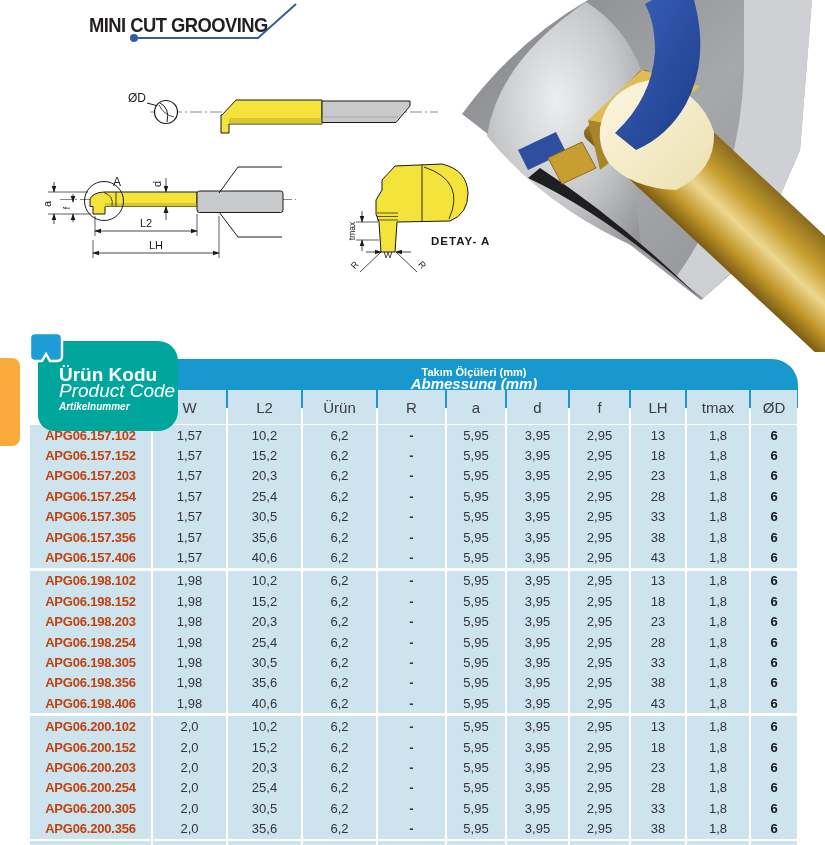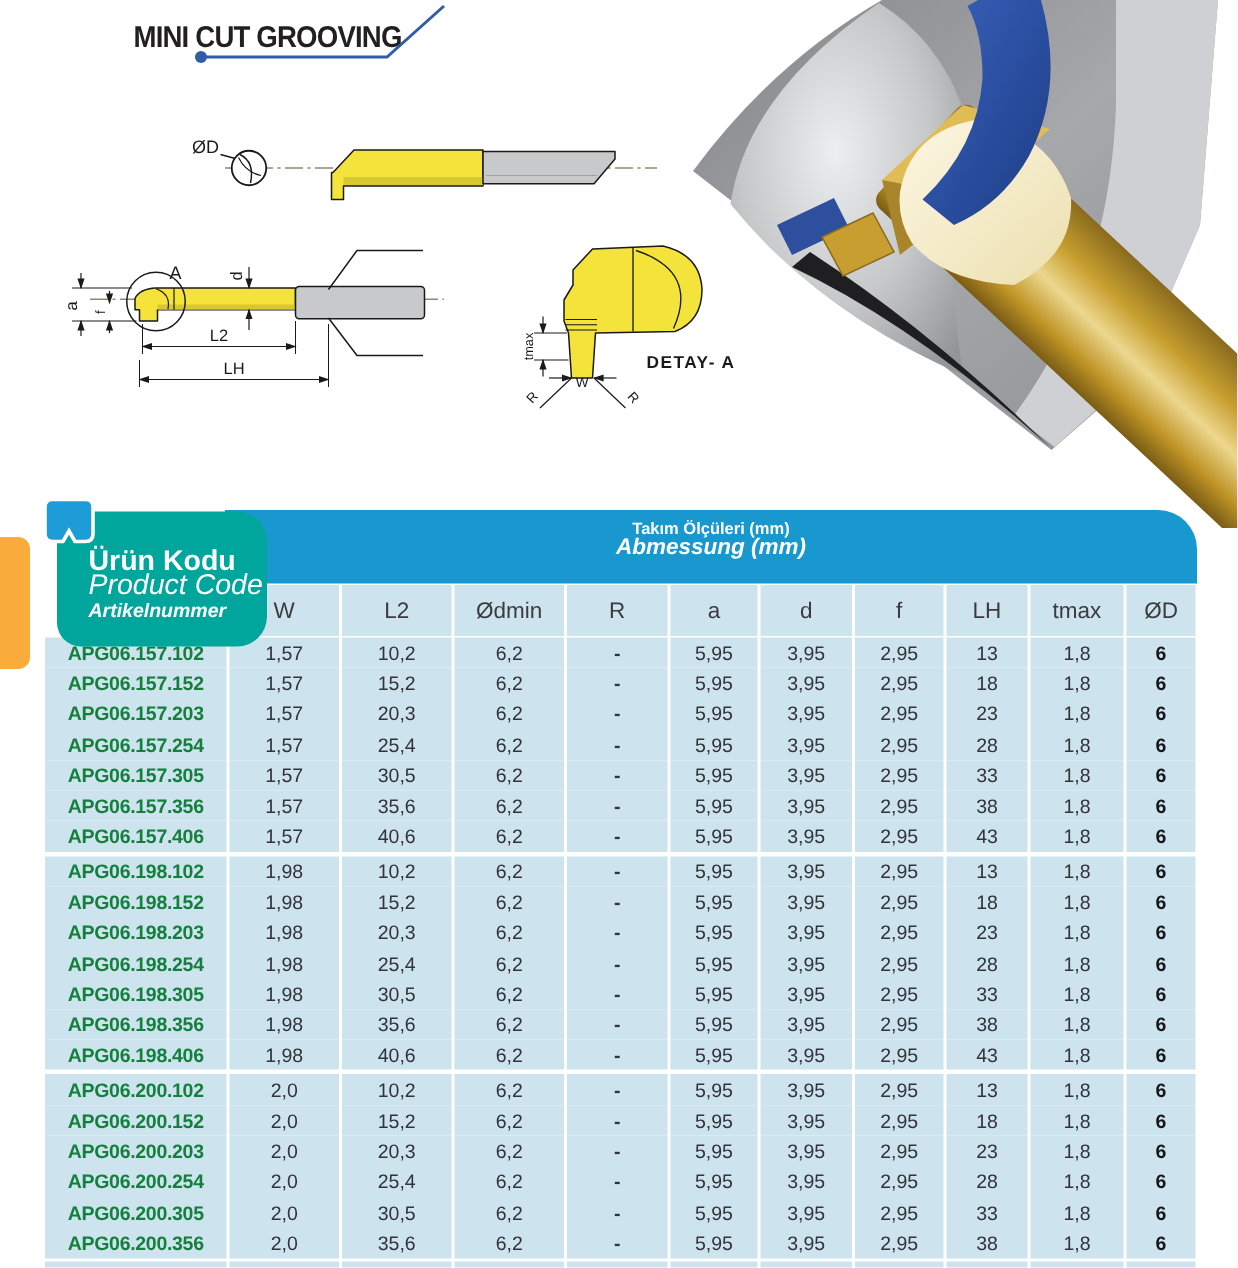--- a/index.html
+++ b/index.html
@@ -7,44 +7,44 @@
        font-family:"Liberation Sans",sans-serif;-webkit-font-smoothing:antialiased}
   .page-title{position:absolute;left:89px;top:14px;font-size:20px;font-weight:bold;color:#231f20;
        letter-spacing:-.6px;transform:scaleX(.92);transform-origin:left;white-space:nowrap}
   svg.topart{position:absolute;left:0;top:0;pointer-events:none}
 
   
   .edge-tab{position:absolute;left:-12px;top:356px;width:34px;height:92px;background:var(--tab-orange,#F9AC3B);
        border:2px solid #fff;border-radius:10px;box-sizing:border-box}
 
   
-  .blue-band{position:absolute;left:150px;top:340px;width:648px;height:49px;background:var(--header-blue,#1898CE);
+  .blue-band{position:absolute;left:150px;top:359px;width:648px;height:49px;background:var(--header-blue,#1898CE);
        border-top-right-radius:26px;z-index:1;color:#fff;text-align:center;padding-top:7px;box-sizing:border-box}
   .blue-band .l1{font-size:11px;font-weight:bold;line-height:12px}
   .blue-band .l2{font-size:10.5px;font-style:italic;color:#BEE3F2;line-height:12px}
   .blue-band .l3{font-size:15px;font-style:italic;font-weight:bold;line-height:12px}
   .teal-box{position:absolute;left:38px;top:341px;width:140px;height:90px;background:var(--teal,#00A69C);
        border-radius:16px 20px 20px 16px;z-index:2;color:#fff;padding:25px 0 0 21px;box-sizing:border-box}
   .teal-box .l1{font-size:19px;font-weight:bold;line-height:17px}
   .teal-box .l2{font-size:19px;font-weight:normal;font-style:italic;line-height:16px}
-  .teal-box .l3{font-size:13px;font-weight:bold;font-style:italic;line-height:16px}
+  .teal-box .l3{font-size:10px;font-weight:bold;font-style:italic;line-height:16px}
   .bookmark{position:absolute;left:29px;top:331px;z-index:3}
 
   
   #col-headers,.trow{display:grid;grid-template-columns:121px 73px 73px 73px 67px 58px 61px 59px 54px 62px 46px;
        column-gap:2px}
   #col-headers{position:absolute;left:30px;top:390px;height:34px;z-index:1}
   .hcell{background:var(--row-blue,#CDE4EF);display:flex;align-items:center;justify-content:center;
        font-size:15px;color:#3b3b40}
   .hcell.spacer{background:transparent}
   #data-grid{position:absolute;left:30px;top:425px;z-index:1}
   .trow{height:20.4px}
   .cell{background:var(--row-blue,#CDE4EF);display:flex;align-items:center;justify-content:center;
        font-size:13px;color:#33333a}
-  .cell.code{font-weight:bold;color:#15803d;letter-spacing:-.2px;font-size:13px}
+  .cell.code{font-weight:bold;color:#c2410c;letter-spacing:-.2px;font-size:13px}
   .cell.od{font-weight:bold;color:#17171a}
   .cell.dash{font-weight:bold}
   .group-sep{height:3px}
   .trow.sliver{height:9px;margin-top:2px}
 </style>
 </head>
 <body>
 
 <div class="page-title">MINI CUT GROOVING</div>
 
@@ -191,21 +191,21 @@
 </div>
 
 <svg class="bookmark" width="36" height="34" viewBox="0 0 36 34">
   <path d="M6,2 h22 q5,0 5,5 v18 q0,5 -5,5 h-7 l-4,-7 -4,7 h-7 q-5,0 -5,-5 v-18 q0,-5 5,-5 z" fill="#1E9CD8" stroke="#fff" stroke-width="2.4"></path>
 </svg>
 
 <div id="col-headers">
     <div class="hcell spacer"></div>
     <div class="hcell">W</div>
     <div class="hcell">L2</div>
-    <div class="hcell">Ødmin</div>
+    <div class="hcell">Ürün</div>
     <div class="hcell">R</div>
     <div class="hcell">a</div>
     <div class="hcell">d</div>
     <div class="hcell">f</div>
     <div class="hcell">LH</div>
     <div class="hcell">tmax</div>
     <div class="hcell">ØD</div>
   </div>
 <div id="data-grid">
     <div class="trow">

